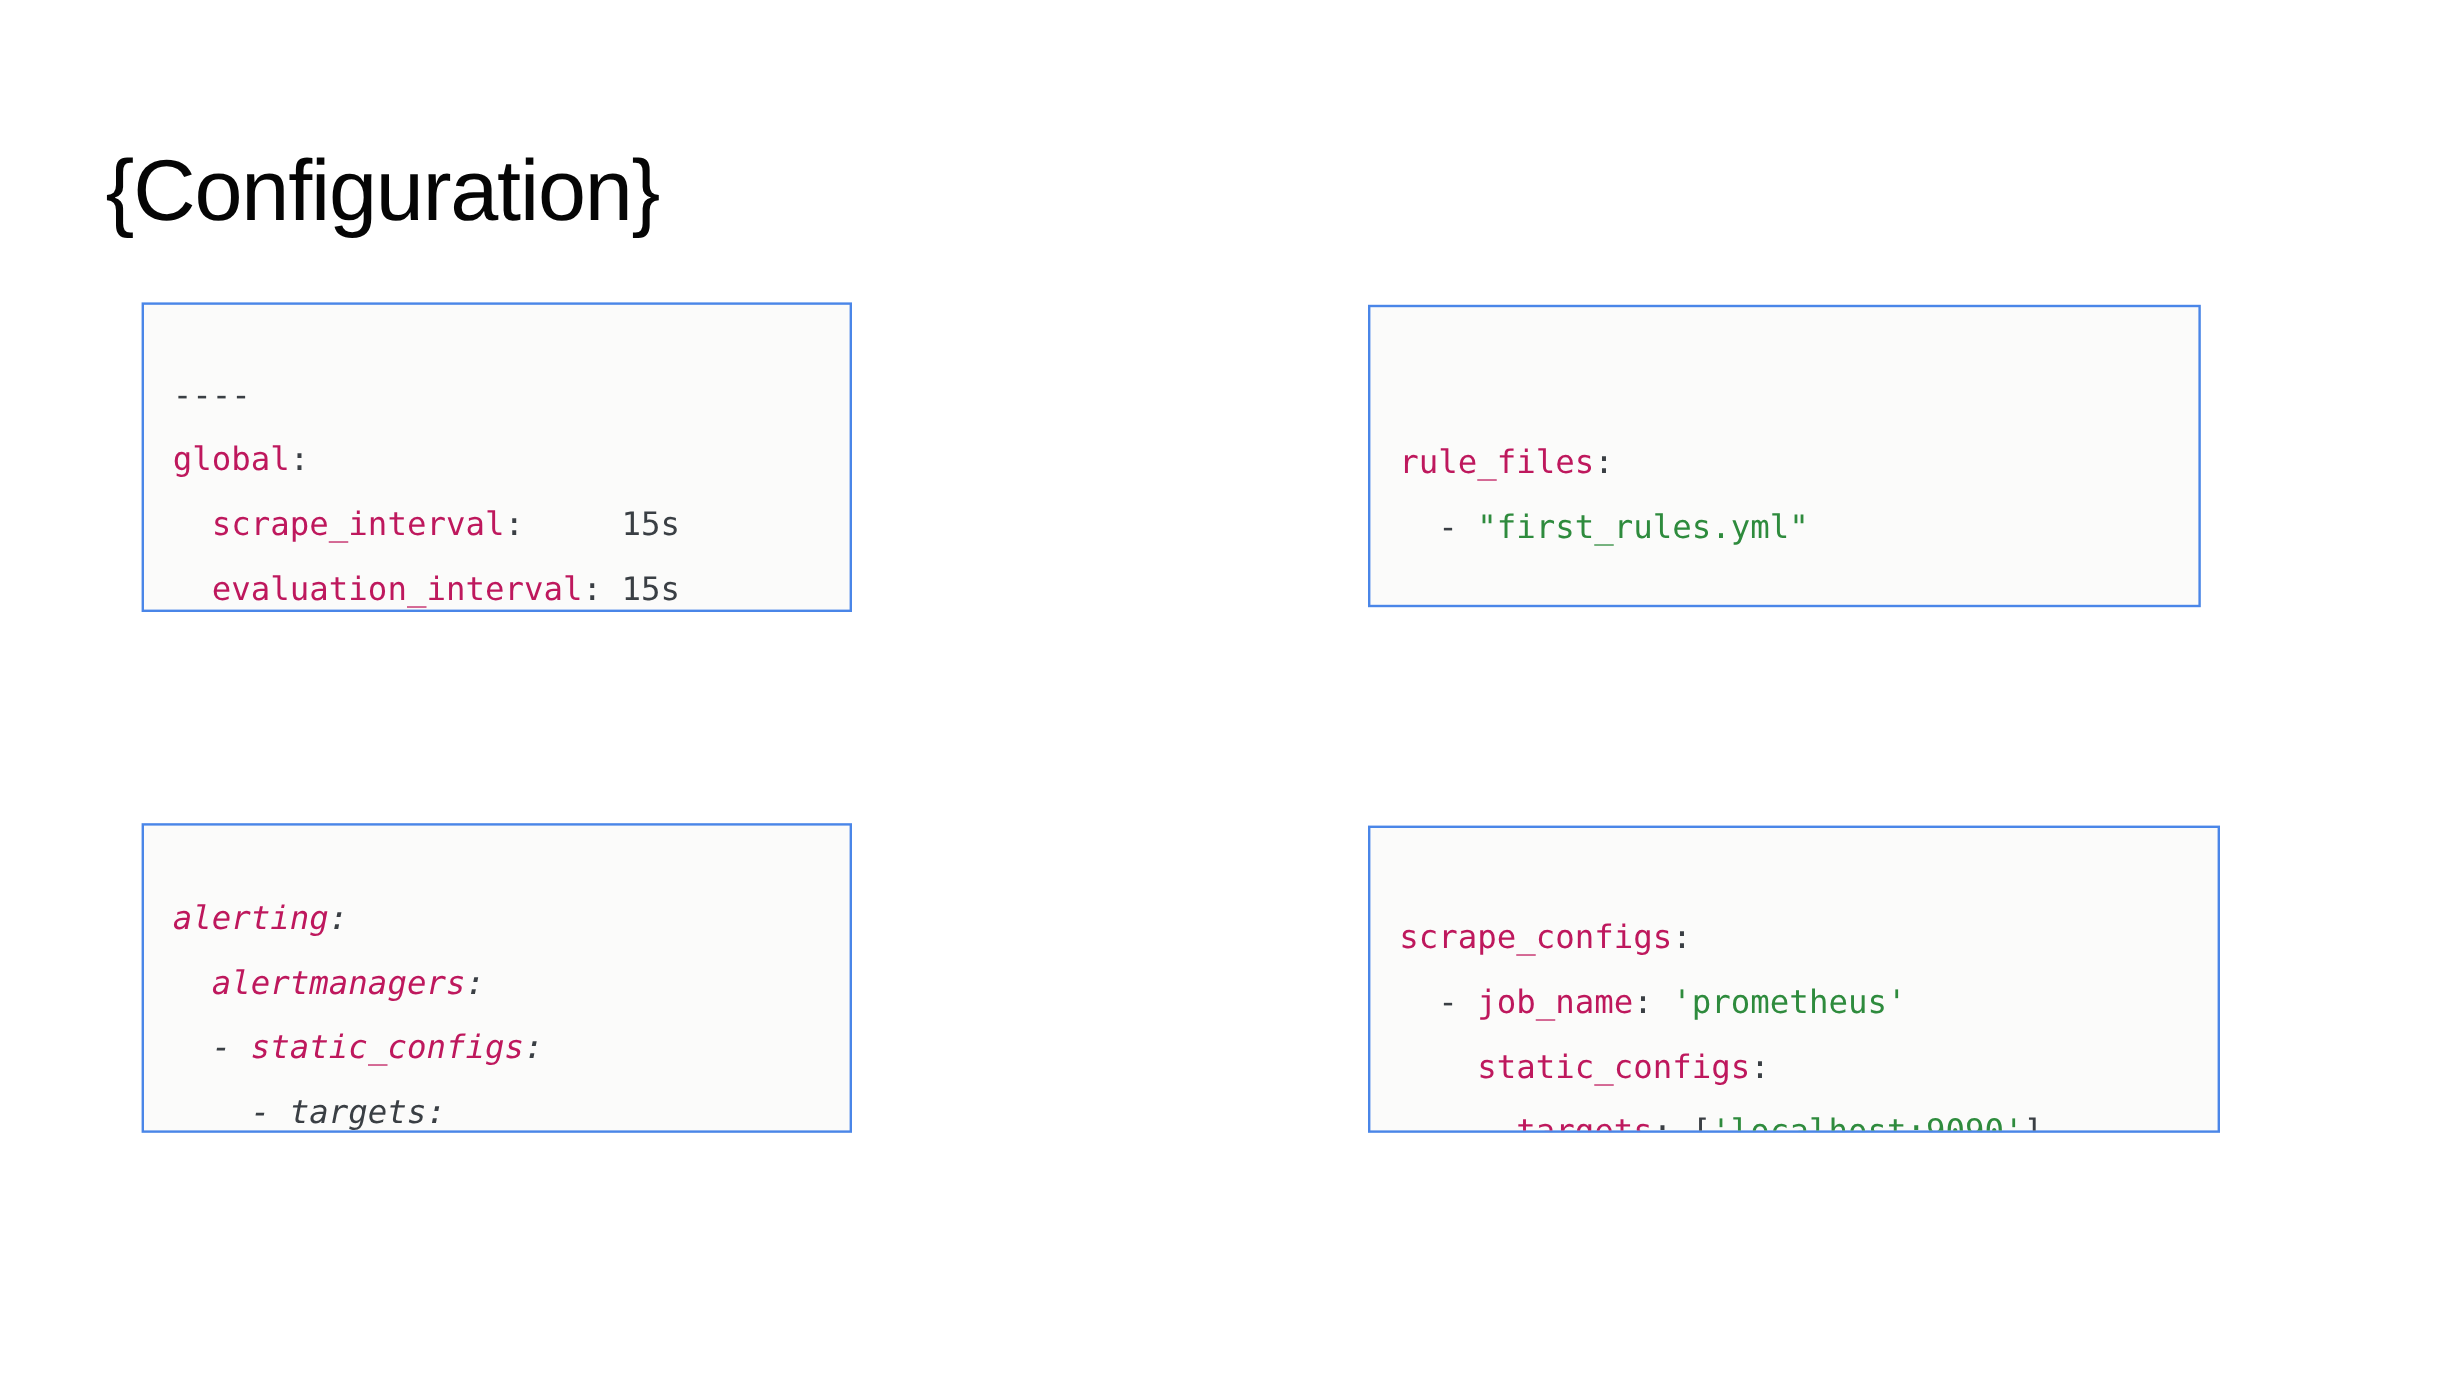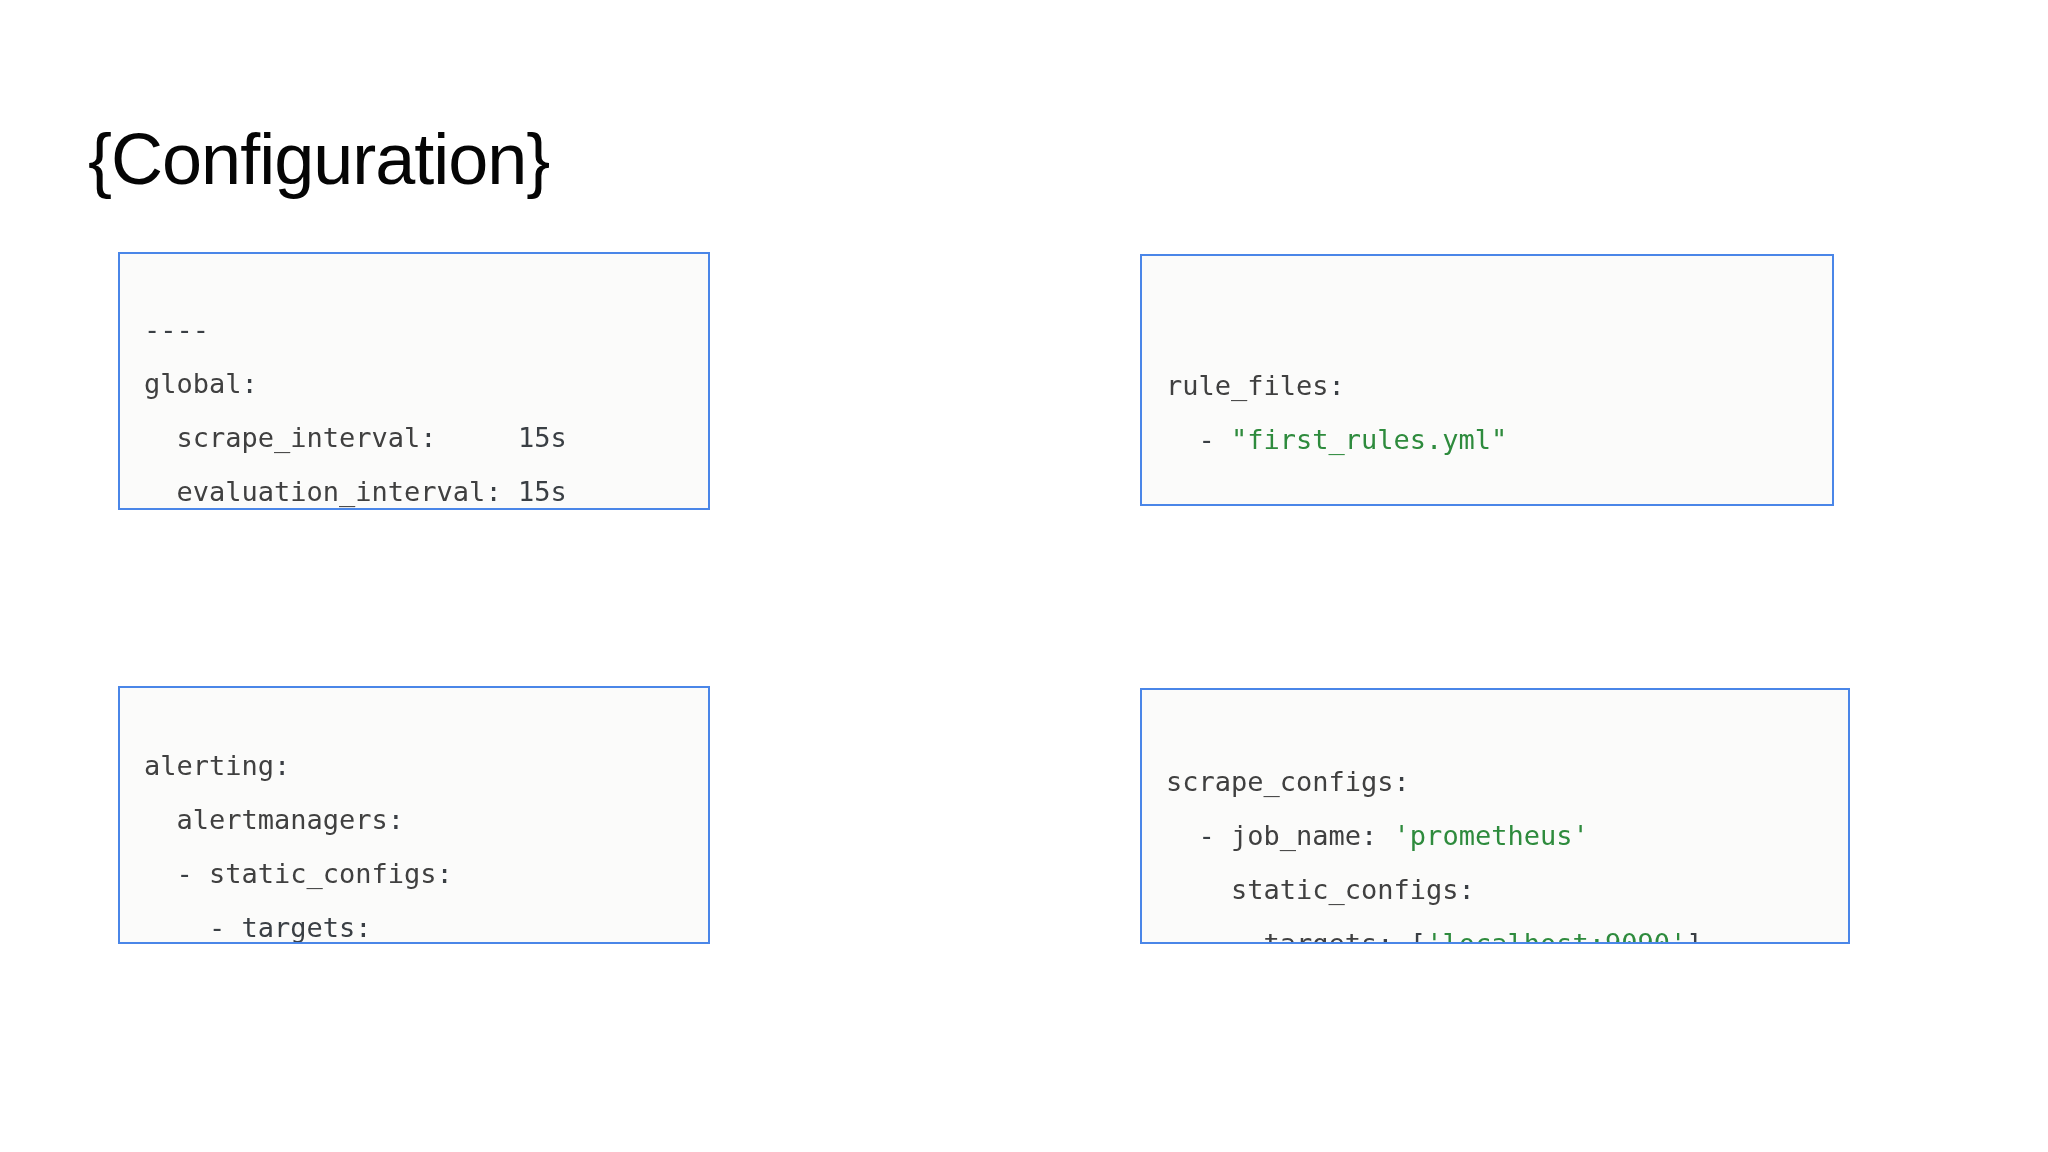--- a/index.html
+++ b/index.html
@@ -49,28 +49,28 @@
     white-space: pre;
     color: #3a3f44;
   }
 
   .box-global     { left: 118px;  top: 252px; width: 592px;  height: 258px; }
   .box-global .code-body    { padding: 22px 0 0 24px; }
 
   .box-rulefiles  { left: 1140px; top: 254px; width: 694px;  height: 252px; }
   .box-rulefiles .code-body { padding: 76px 0 0 24px; }
 
-  .box-alerting   { left: 118px;  top: 686px; width: 592px;  height: 258px; }
+  .box-alerting   { left: 118px;  top: 686px; width: 592px;  height: 258px; font-style: italic; }
   .box-alerting .code-body  { padding: 24px 0 0 24px; }
 
   .box-scrape     { left: 1140px; top: 688px; width: 710px;  height: 256px; }
   .box-scrape .code-body    { padding: 38px 0 0 24px; }
 
   
-  .tok-key   { color: #404040; }
+  .tok-key   { color: #be185d; }
   .tok-str   { color: #2e8b3d; }
   .tok-punct { color: #3a3f44; }
   .tok-plain { color: #3a3f44; }
 </style>
 </head>
 <body>
 
 <div class="slide">
 
   <h1 class="page-title">{Configuration}</h1>

